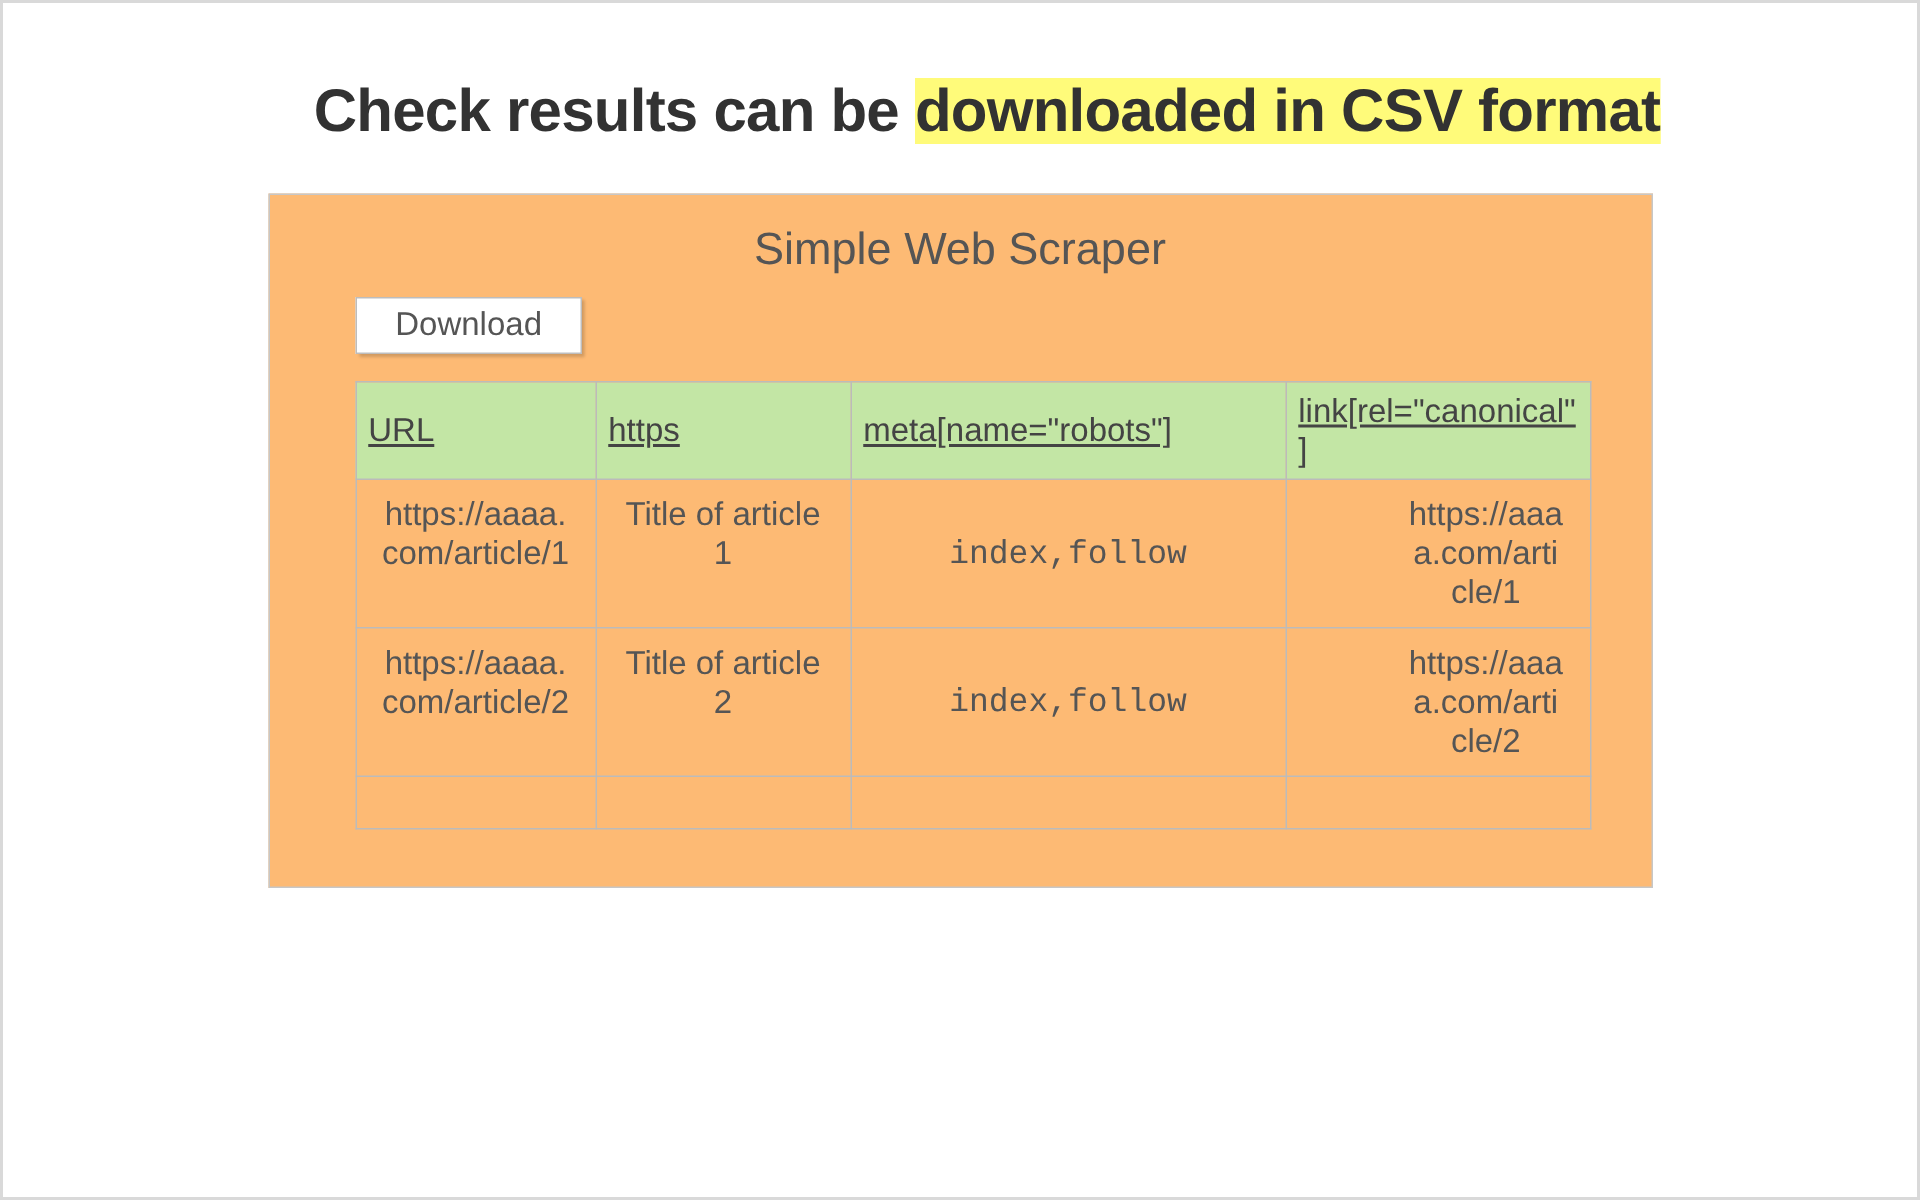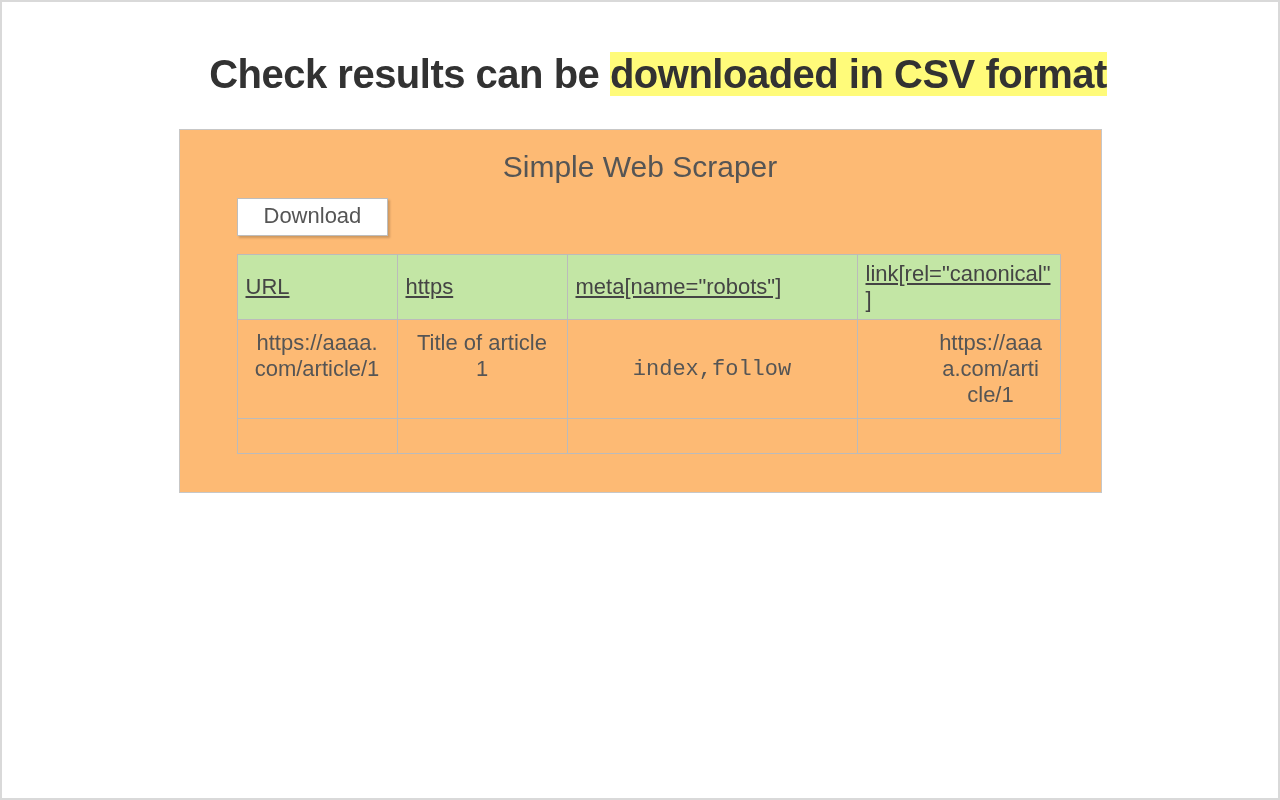--- a/index.html
+++ b/index.html
@@ -125,20 +125,26 @@
           <th>link[rel="canonical"]</th>
         </tr>
       </thead>
       <tbody>
         <tr>
           <td>https://aaaa.com/article/1</td>
           <td>Title of article 1</td>
           <td class="center">index,follow</td>
           <td class="canon">https://aaaa.com/article/1</td>
         </tr>
+        <tr>
+          <td>https://aaaa.com/article/2</td>
+          <td>Title of article 2</td>
+          <td class="center">index,follow</td>
+          <td class="canon">https://aaaa.com/article/2</td>
+        </tr>
         <tr class="empty">
           <td></td>
           <td></td>
           <td></td>
           <td></td>
         </tr>
       </tbody>
     </table>
   </div>
 </div>

